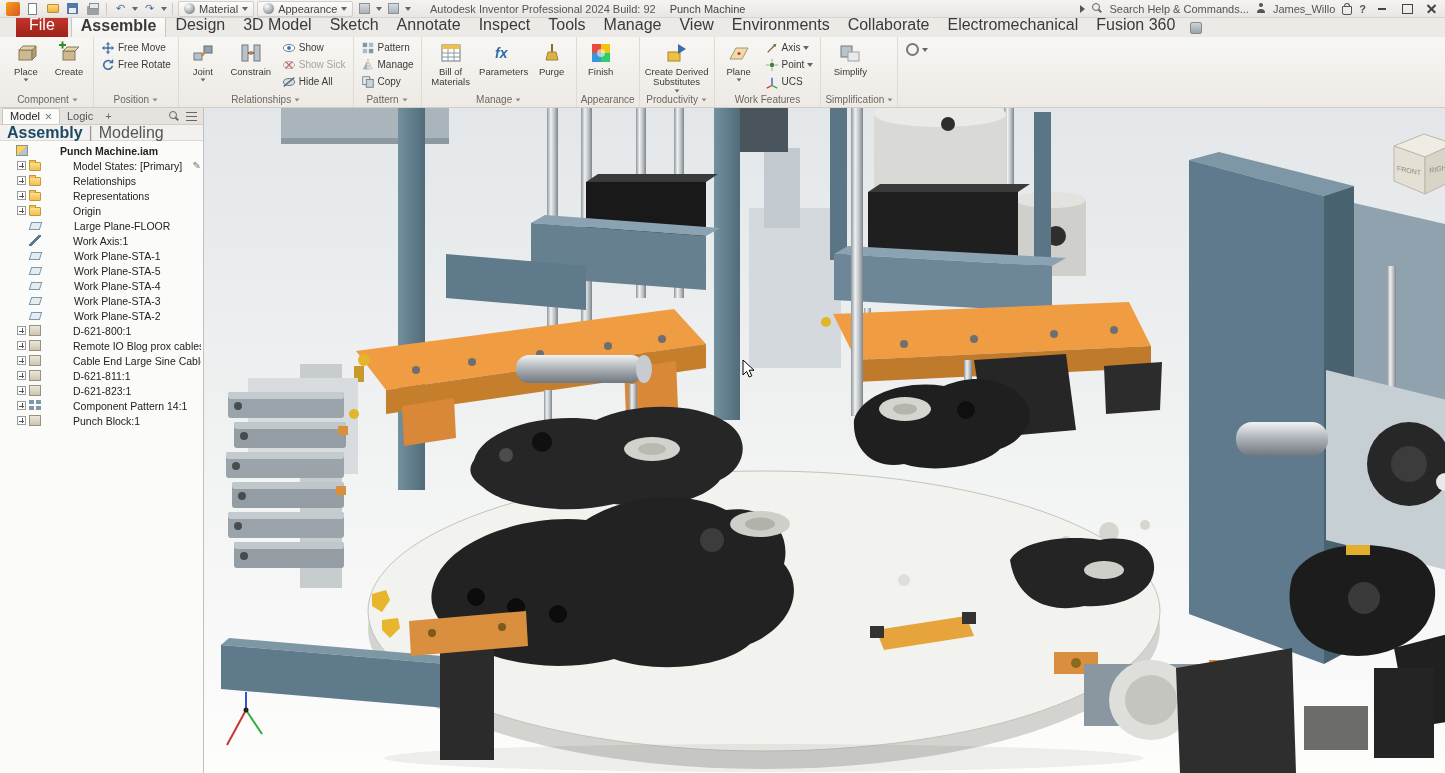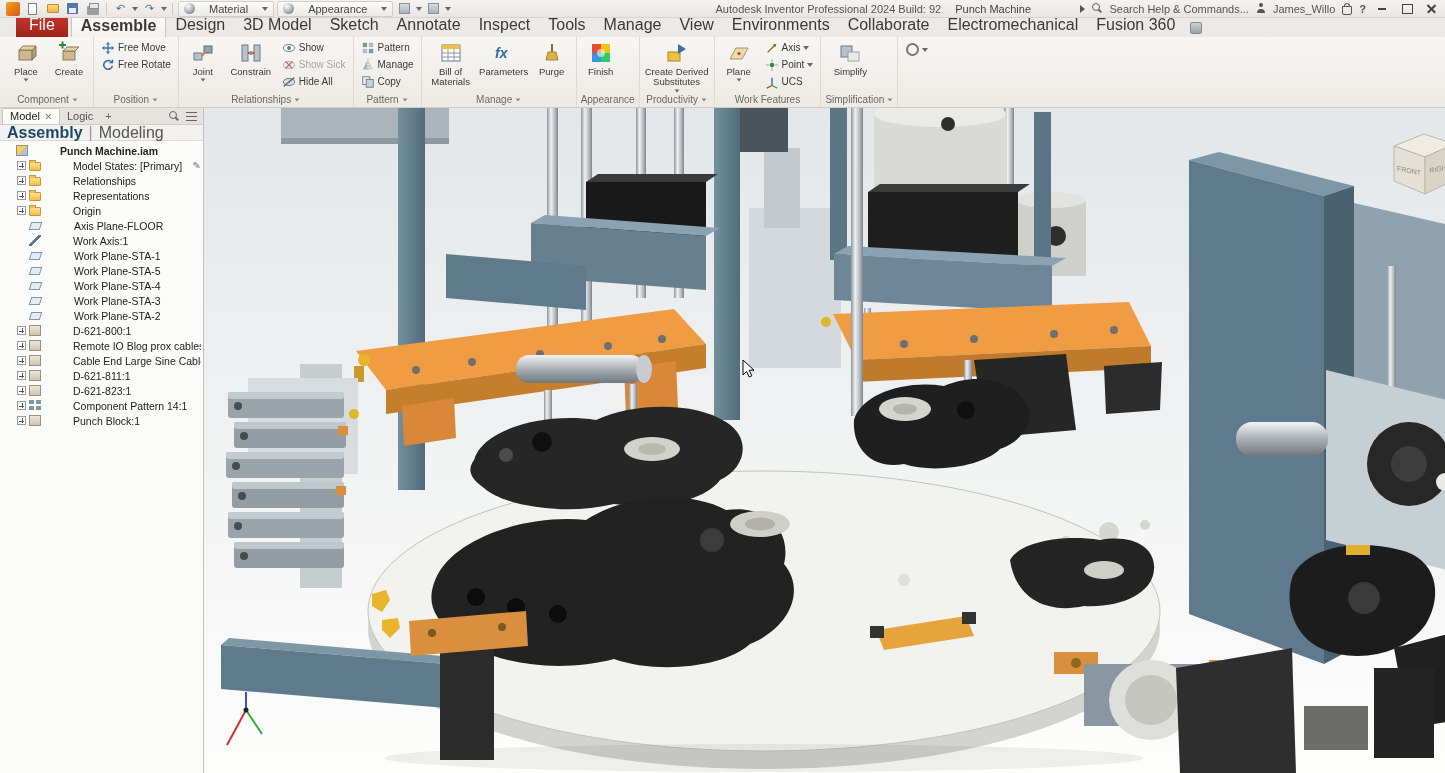--- a/index.html
+++ b/index.html
@@ -17,23 +17,23 @@
   .gi-save { width:11px; height:11px; background:#5577aa; }
   .gi-save::before { content:""; position:absolute; left:2px; bottom:1px; width:7px; height:5px; background:#e9edf2; }
   .gi-print { width:12px; height:9px; background:#9aa0a6; border-radius:1px; margin-top:3px; }
   .gi-print::before { content:""; position:absolute; left:2px; top:-3px; width:8px; height:4px; background:#e6e8ea; border:1px solid #8a8f94; }
   .gi-undo::before { content:"↶"; font-size:11px; color:#4a6f9a; }
   .gi-redo::before { content:"↷"; font-size:11px; color:#4a6f9a; }
   .gi-generic { width:11px; height:11px; background:linear-gradient(#d8dce0,#aab1b8); border:1px solid #8a9098; }
   .caret { width:0; height:0; border-left:3px solid transparent; border-right:3px solid transparent; border-top:4px solid #666; display:inline-block; flex:none; }
   .caret-right { width:0; height:0; border-top:4px solid transparent; border-bottom:4px solid transparent; border-left:5px solid #555; display:inline-block; }
   .tb-sep { width:1px; height:12px; background:#ccc8c2; margin:0 2px; flex:none; }
-  .tb-drop { display:flex; align-items:center; gap:14px; padding:0 5px; height:16px; border:1px solid #d2cec8; border-radius:2px; background:linear-gradient(#fcfbfa,#edebe7); flex:none; }
+  .tb-drop { display:flex; align-items:center; gap:4px; padding:0 5px; height:16px; border:1px solid #d2cec8; border-radius:2px; background:linear-gradient(#fcfbfa,#edebe7); flex:none; }
   .sphere { width:11px; height:11px; border-radius:50%; background:radial-gradient(circle at 35% 30%,#fdfdfd,#9aa0a6 65%,#5f6468); flex:none; }
-  .tb-title { position:absolute; left:430px; right:414px; text-align:right; color:#555; white-space:nowrap; pointer-events:none; }
+  .tb-title { position:absolute; left:430px; right:414px; text-align:left; color:#555; white-space:nowrap; pointer-events:none; }
   .tb-title b { font-weight:normal; margin-left:14px; color:#444; }
   .tb-right { margin-left:auto; display:flex; align-items:center; gap:7px; z-index:1; }
   .search-glyph { width:11px; height:11px; position:relative; display:inline-block; }
   .search-glyph::before { content:""; position:absolute; width:6px; height:6px; border:1.5px solid #666; border-radius:50%; left:0; top:0; }
   .search-glyph::after { content:""; position:absolute; width:4px; height:1.5px; background:#666; transform:rotate(45deg); left:6px; top:7px; }
   .person-glyph { width:10px; height:11px; position:relative; display:inline-block; }
   .person-glyph::before { content:""; position:absolute; width:4px; height:4px; border-radius:50%; background:#555; left:3px; top:0; }
   .person-glyph::after { content:""; position:absolute; width:8px; height:4px; border-radius:4px 4px 0 0; background:#555; left:1px; bottom:1px; }
   .cart-glyph { width:10px; height:9px; border:1.5px solid #555; border-radius:0 0 2px 2px; position:relative; display:inline-block; margin-top:3px; }
   .cart-glyph::before { content:""; position:absolute; width:4px; height:3px; border:1.5px solid #555; border-bottom:none; border-radius:3px 3px 0 0; left:1px; top:-4px; }
@@ -541,21 +541,21 @@
           </div>
           <div class="tree-row" data-icon="folder" style="padding-left: 17px;">
             <span class="expander"></span>
             <span class="tree-icon"></span>
             <span class="tree-label">Origin</span>
 
           </div>
           <div class="tree-row no-exp" data-icon="workplane" style="padding-left: 17px;">
             <span class="expander"></span>
             <span class="tree-icon"></span>
-            <span class="tree-label">Axis Plane-FLOOR</span>
+            <span class="tree-label">Large Plane-FLOOR</span>
 
           </div>
           <div class="tree-row no-exp" data-icon="workaxis" style="padding-left: 17px;">
             <span class="expander"></span>
             <span class="tree-icon"></span>
             <span class="tree-label">Work Axis:1</span>
 
           </div>
           <div class="tree-row no-exp" data-icon="workplane" style="padding-left: 17px;">
             <span class="expander"></span>

